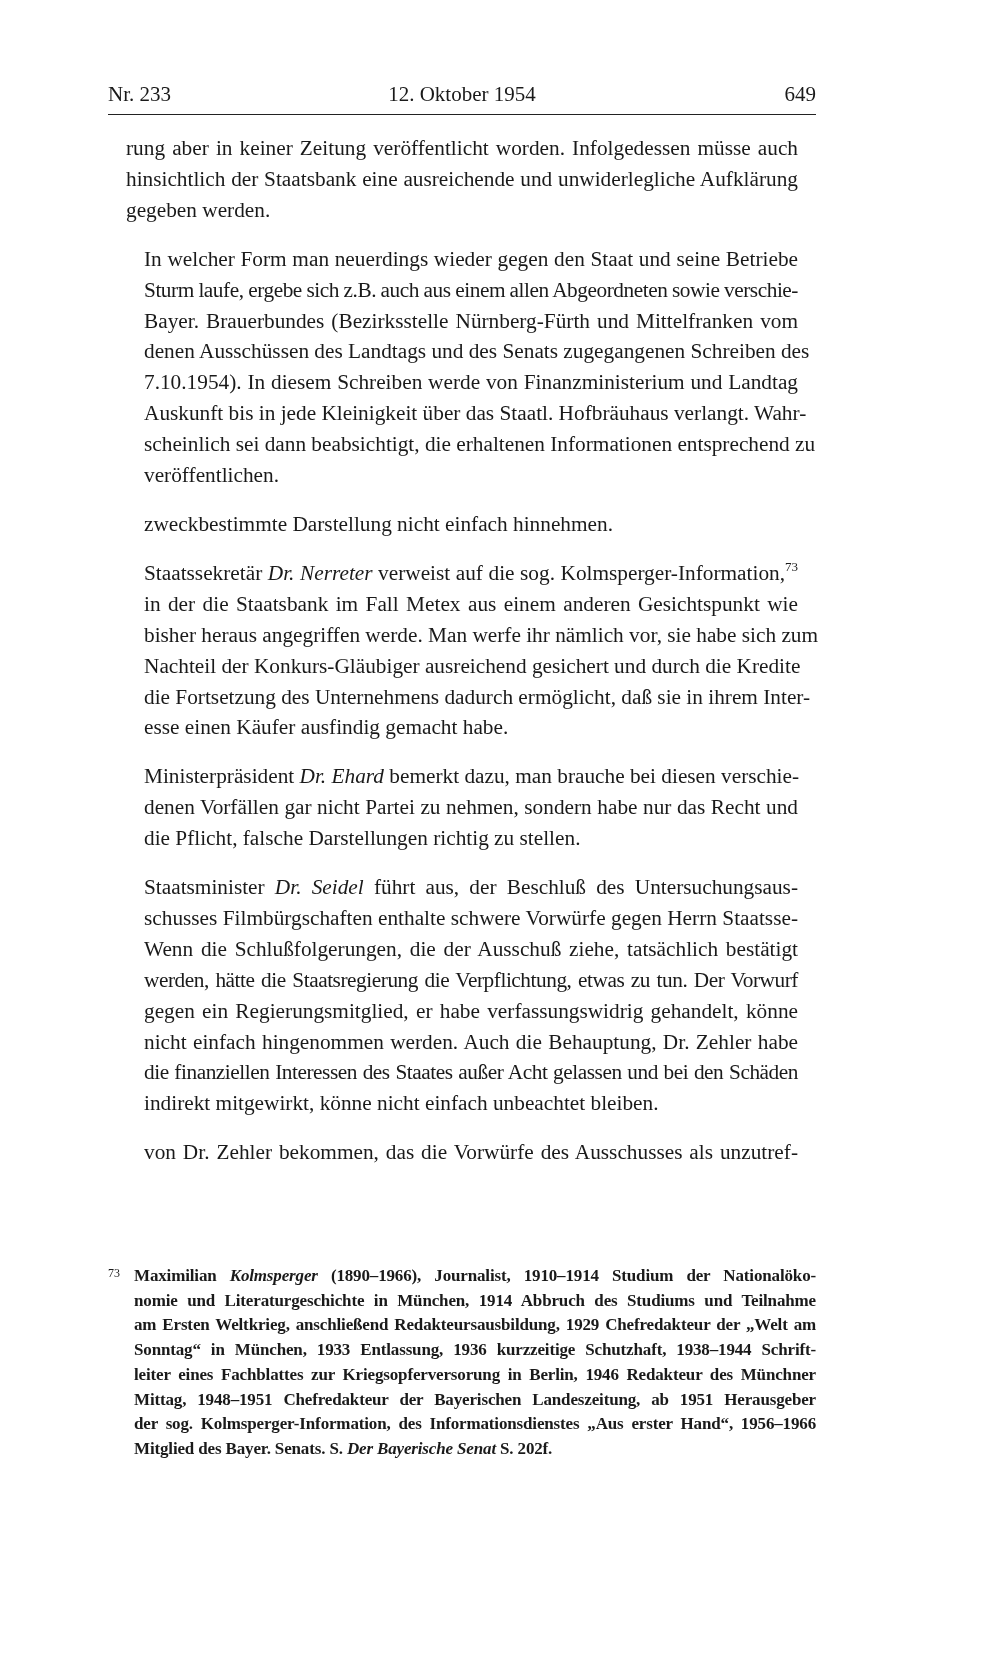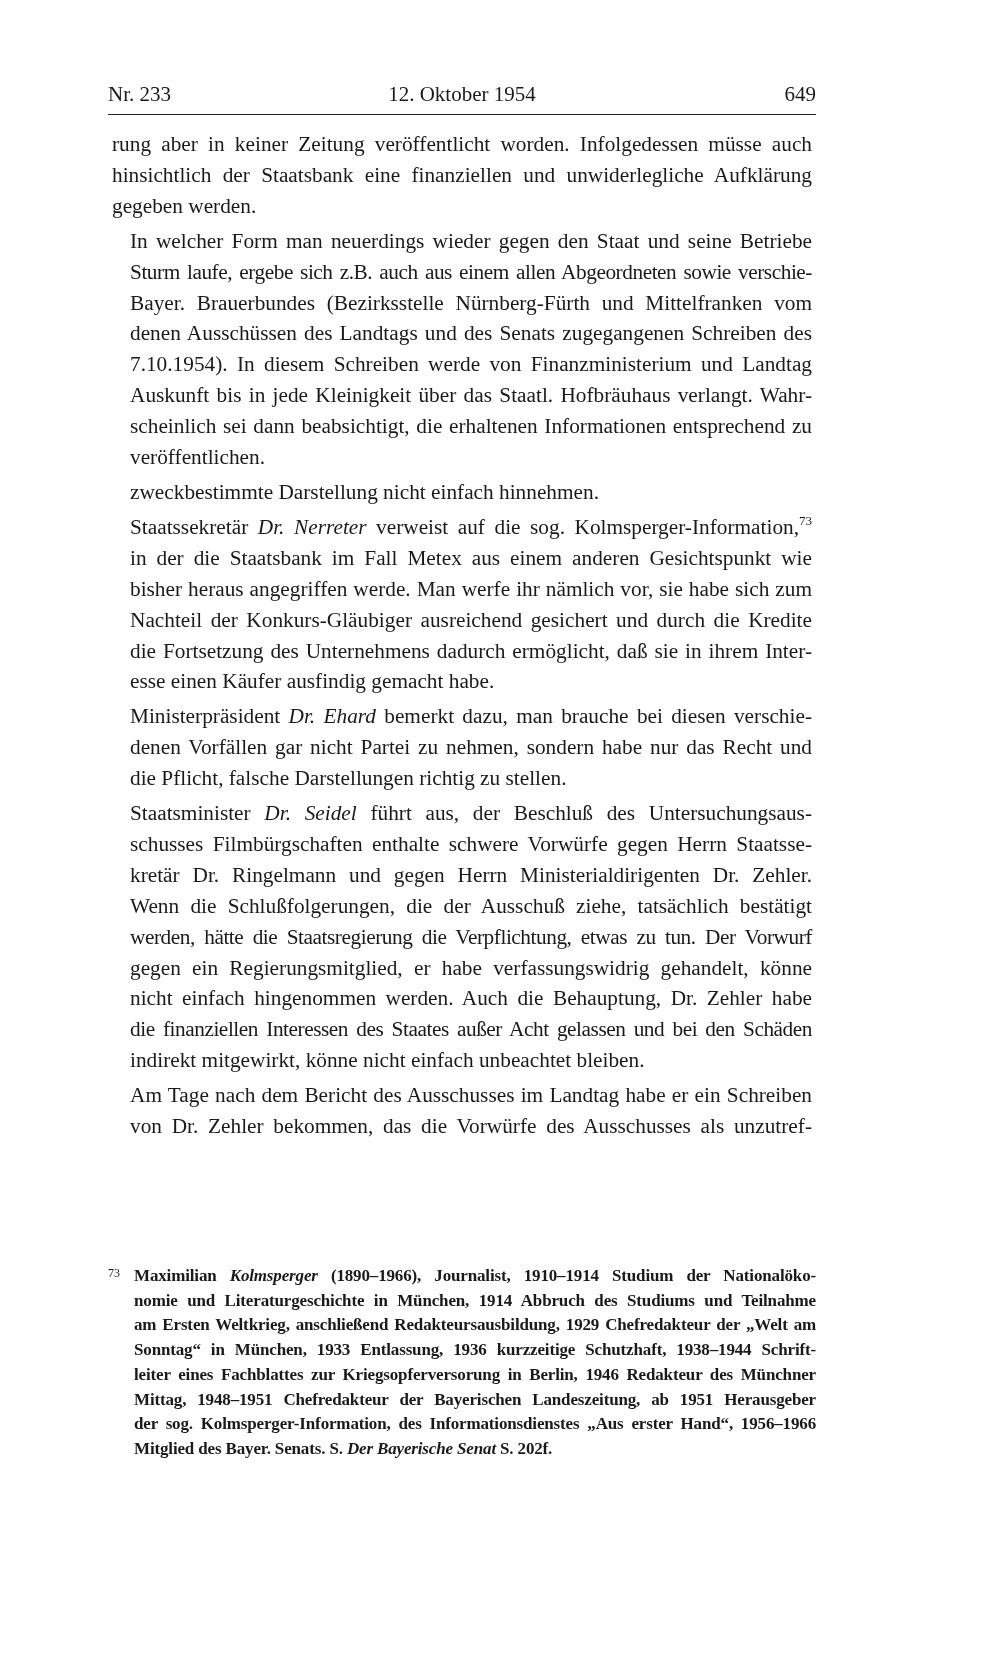--- a/index.html
+++ b/index.html
@@ -4,21 +4,21 @@
 <style>
   html, body { margin: 0; padding: 0; background: #ffffff; }
   body { width: 1000px; height: 1666px; position: relative; overflow: hidden;
          font-family: "Liberation Serif", "DejaVu Serif", serif; color: #1a1a1a; }
   .page { position: absolute; left: 108px; top: 80px; width: 708px; }
   .header { position: relative; height: 34px; border-bottom: 1.4px solid #222; font-size: 21px; }
   .header .left { position: absolute; left: 0; top: 2px; }
   .header .center { position: absolute; left: 0; right: 0; top: 2px; text-align: center; }
   .header .right { position: absolute; right: 0; top: 2px; }
   .body-text { margin-top: 14px; font-size: 21.3px; line-height: 30.9px; text-align: justify; hyphens: manual; }
-  .body-text p { margin: 4px; }
+  .body-text p { margin: 18px; }
   .body-text p.indent { text-indent: 18px; }
   .line { display: block; text-align: justify; text-align-last: justify; white-space: nowrap; }
   .line.last { text-align-last: left; }
   .line.tight { letter-spacing: -0.45px; word-spacing: -1px; }
   em { font-style: italic; }
   sup { font-size: 13px; vertical-align: 9px; line-height: 0; }
   .footnotes { position: absolute; left: 108px; top: 1264px; width: 708px; font-size: 17px; line-height: 24.7px; }
   .fn { position: relative; padding-left: 26px; }
   .fn .num { position: absolute; left: 0; top: -3px; font-size: 12px; }
   .fn .line { letter-spacing: -0.15px; font-weight: bold; }
@@ -30,21 +30,21 @@
   <div class="header">
     <span class="left">Nr. 233</span>
     <span class="center">12. Oktober 1954</span>
     <span class="right">649</span>
   </div>
 
   <div class="body-text">
 
     <p>
       <span class="line">rung aber in keiner Zeitung veröffentlicht worden. Infolgedessen müsse auch</span>
-      <span class="line">hinsichtlich der Staatsbank eine finanziellen und unwiderlegliche Aufklärung</span>
+      <span class="line">hinsichtlich der Staatsbank eine ausreichende und unwiderlegliche Aufklärung</span>
       <span class="line last">gegeben werden.</span>
     </p>
 
     <p class="indent">
       <span class="line">In welcher Form man neuerdings wieder gegen den Staat und seine Betriebe</span>
       <span class="line tight">Sturm laufe, ergebe sich z.B. auch aus einem allen Abgeordneten sowie verschie-</span>
       <span class="line">Bayer. Brauerbundes (Bezirksstelle Nürnberg-Fürth und Mittelfranken vom</span>
       <span class="line">denen Ausschüssen des Landtags und des Senats zugegangenen Schreiben des</span>
       <span class="line">7.10.1954). In diesem Schreiben werde von Finanzministerium und Landtag</span>
       <span class="line">Auskunft bis in jede Kleinigkeit über das Staatl. Hofbräuhaus verlangt. Wahr-</span>
@@ -67,31 +67,29 @@
 
     <p class="indent">
       <span class="line"><span>Ministerpräsident </span><em>Dr. Ehard</em><span> bemerkt dazu, man brauche bei diesen verschie-</span></span>
       <span class="line">denen Vorfällen gar nicht Partei zu nehmen, sondern habe nur das Recht und</span>
       <span class="line last">die Pflicht, falsche Darstellungen richtig zu stellen.</span>
     </p>
 
     <p class="indent">
       <span class="line"><span>Staatsminister </span><em>Dr. Seidel</em><span> führt aus, der Beschluß des Untersuchungsaus-</span></span>
       <span class="line">schusses Filmbürgschaften enthalte schwere Vorwürfe gegen Herrn Staatsse-</span>
-      <span class="line">kretär Dr. Ringelmann und gegen Herrn Ministerialdirigenten Dr. Zehler.</span>
       <span class="line">Wenn die Schlußfolgerungen, die der Ausschuß ziehe, tatsächlich bestätigt</span>
       <span class="line tight">werden, hätte die Staatsregierung die Verpflichtung, etwas zu tun. Der Vorwurf</span>
       <span class="line">gegen ein Regierungsmitglied, er habe verfassungswidrig gehandelt, könne</span>
       <span class="line">nicht einfach hingenommen werden. Auch die Behauptung, Dr. Zehler habe</span>
       <span class="line tight">die finanziellen Interessen des Staates außer Acht gelassen und bei den Schäden</span>
       <span class="line last">indirekt mitgewirkt, könne nicht einfach unbeachtet bleiben.</span>
     </p>
 
     <p class="indent">
-      <span class="line">Am Tage nach dem Bericht des Ausschusses im Landtag habe er ein Schreiben</span>
       <span class="line">von Dr. Zehler bekommen, das die Vorwürfe des Ausschusses als unzutref-</span>
     </p>
   </div>
 </div>
 
 <div class="footnotes">
   <div class="fn">
     <span class="num">73</span>
     <span class="line"><span>Maximilian </span><em>Kolmsperger</em><span> (1890–1966), Journalist, 1910–1914 Studium der Nationalöko-</span></span>
     <span class="line">nomie und Literaturgeschichte in München, 1914 Abbruch des Studiums und Teilnahme</span>

